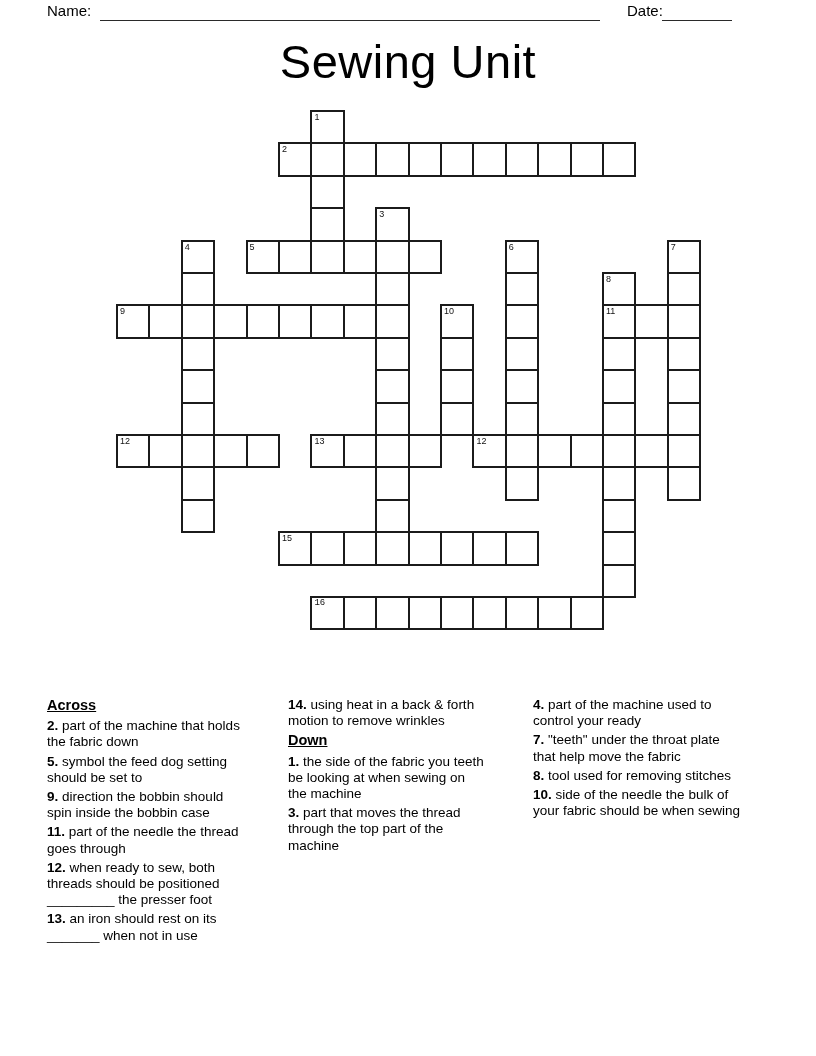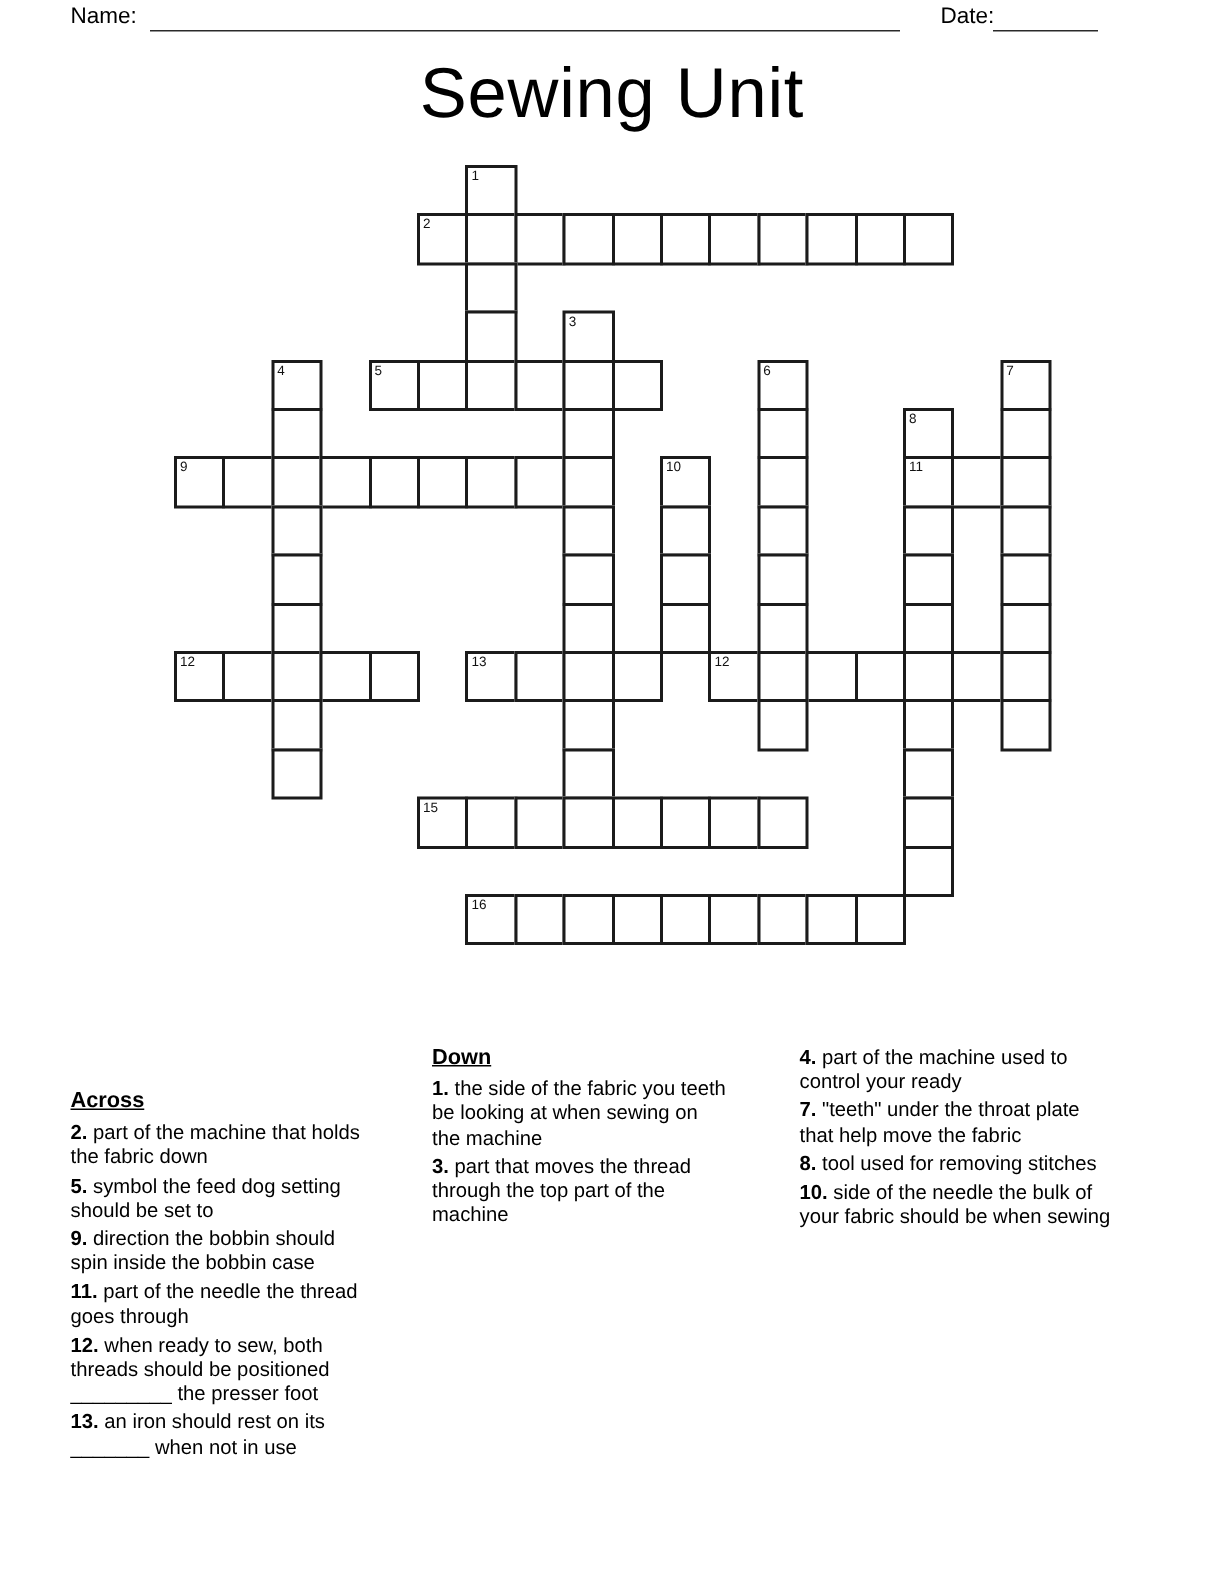--- a/index.html
+++ b/index.html
@@ -31,21 +31,21 @@
     box-sizing:border-box;
     background:#fff;
     border:2px solid #1b1b1b;
   }
   .cell-num {
     position:absolute; top:0px; left:2px;
     font-size:9px; line-height:11px; color:#111;
   }
   
   .clue-col { position:absolute; top:697px; font-size:13.5px; line-height:16.2px; }
-  .clue-col-1 { left:47px;  width:196px;margin-top:29px; }
+  .clue-col-1 { left:47px;  width:196px; }
   .clue-col-2 { left:288px; width:197px; }
   .clue-col-3 { left:533px; width:208px; }
   .clue-heading {
     font-weight:bold; text-decoration:underline;
     font-size:14.5px; margin:0 0 5px 0;
   }
   .clue { margin:0 0 3px 0; }
   .clue-num { font-weight:bold; }
 </style>
 </head>
@@ -179,21 +179,21 @@
       </div>
       <div class="cell" style="left: 310.4px; top: 531.2px; width: 34.4px; height: 34.4px; border-color: rgb(27, 27, 27);"></div>
       <div class="cell" style="left: 342.8px; top: 531.2px; width: 34.4px; height: 34.4px; border-color: rgb(27, 27, 27);"></div>
       <div class="cell" style="left: 375.2px; top: 531.2px; width: 34.4px; height: 34.4px; border-color: rgb(27, 27, 27);"></div>
       <div class="cell" style="left: 407.6px; top: 531.2px; width: 34.4px; height: 34.4px; border-color: rgb(27, 27, 27);"></div>
       <div class="cell" style="left: 440px; top: 531.2px; width: 34.4px; height: 34.4px; border-color: rgb(27, 27, 27);"></div>
       <div class="cell" style="left: 472.4px; top: 531.2px; width: 34.4px; height: 34.4px; border-color: rgb(27, 27, 27);"></div>
       <div class="cell" style="left: 504.8px; top: 531.2px; width: 34.4px; height: 34.4px; border-color: rgb(27, 27, 27);"></div>
       <div class="cell" style="left: 602px; top: 531.2px; width: 34.4px; height: 34.4px; border-color: rgb(27, 27, 27);"></div>
       <div class="cell" style="left: 602px; top: 563.6px; width: 34.4px; height: 34.4px; border-color: rgb(27, 27, 27);"></div>
-      <div class="cell" style="left: 310.4px; top: 596px; width: 34.4px; height: 34.4px; border-color: rgb(27, 27, 27);">
+      <div class="cell" style="left: 310.4px; top: 596px; width: 34.4px; height: 34.4px; border-color: rgb(27, 27, 27); font-family: Liberation Mono, monospace;">
         <span class="cell-num">16</span>
       </div>
       <div class="cell" style="left: 342.8px; top: 596px; width: 34.4px; height: 34.4px; border-color: rgb(27, 27, 27);"></div>
       <div class="cell" style="left: 375.2px; top: 596px; width: 34.4px; height: 34.4px; border-color: rgb(27, 27, 27);"></div>
       <div class="cell" style="left: 407.6px; top: 596px; width: 34.4px; height: 34.4px; border-color: rgb(27, 27, 27);"></div>
       <div class="cell" style="left: 440px; top: 596px; width: 34.4px; height: 34.4px; border-color: rgb(27, 27, 27);"></div>
       <div class="cell" style="left: 472.4px; top: 596px; width: 34.4px; height: 34.4px; border-color: rgb(27, 27, 27);"></div>
       <div class="cell" style="left: 504.8px; top: 596px; width: 34.4px; height: 34.4px; border-color: rgb(27, 27, 27);"></div>
       <div class="cell" style="left: 537.2px; top: 596px; width: 34.4px; height: 34.4px; border-color: rgb(27, 27, 27);"></div>
       <div class="cell" style="left: 569.6px; top: 596px; width: 34.4px; height: 34.4px; border-color: rgb(27, 27, 27);"></div>
@@ -202,20 +202,21 @@
   <div class="clue-col clue-col-1" id="clue-col-0">
       <div class="clue-heading">Across</div>
       <div class="clue"><span class="clue-num">2. </span><span>part of the machine that holds the fabric down</span></div>
       <div class="clue"><span class="clue-num">5. </span><span>symbol the feed dog setting should be set to</span></div>
       <div class="clue"><span class="clue-num">9. </span><span>direction the bobbin should spin inside the bobbin case</span></div>
       <div class="clue"><span class="clue-num">11. </span><span>part of the needle the thread goes through</span></div>
       <div class="clue"><span class="clue-num">12. </span><span>when ready to sew, both threads should be positioned _________ the presser foot</span></div>
       <div class="clue"><span class="clue-num">13. </span><span>an iron should rest on its _______ when not in use</span></div>
     </div>
   <div class="clue-col clue-col-2" id="clue-col-1">
+      <div class="clue"><span class="clue-num">14. </span><span>using heat in a back &amp; forth motion to remove wrinkles</span></div>
       <div class="clue-heading">Down</div>
       <div class="clue"><span class="clue-num">1. </span><span>the side of the fabric you teeth be looking at when sewing on the machine</span></div>
       <div class="clue"><span class="clue-num">3. </span><span>part that moves the thread through the top part of the machine</span></div>
     </div>
   <div class="clue-col clue-col-3" id="clue-col-2">
       <div class="clue"><span class="clue-num">4. </span><span>part of the machine used to control your ready</span></div>
       <div class="clue"><span class="clue-num">7. </span><span>"teeth" under the throat plate that help move the fabric</span></div>
       <div class="clue"><span class="clue-num">8. </span><span>tool used for removing stitches</span></div>
       <div class="clue"><span class="clue-num">10. </span><span>side of the needle the bulk of your fabric should be when sewing</span></div>
     </div>

